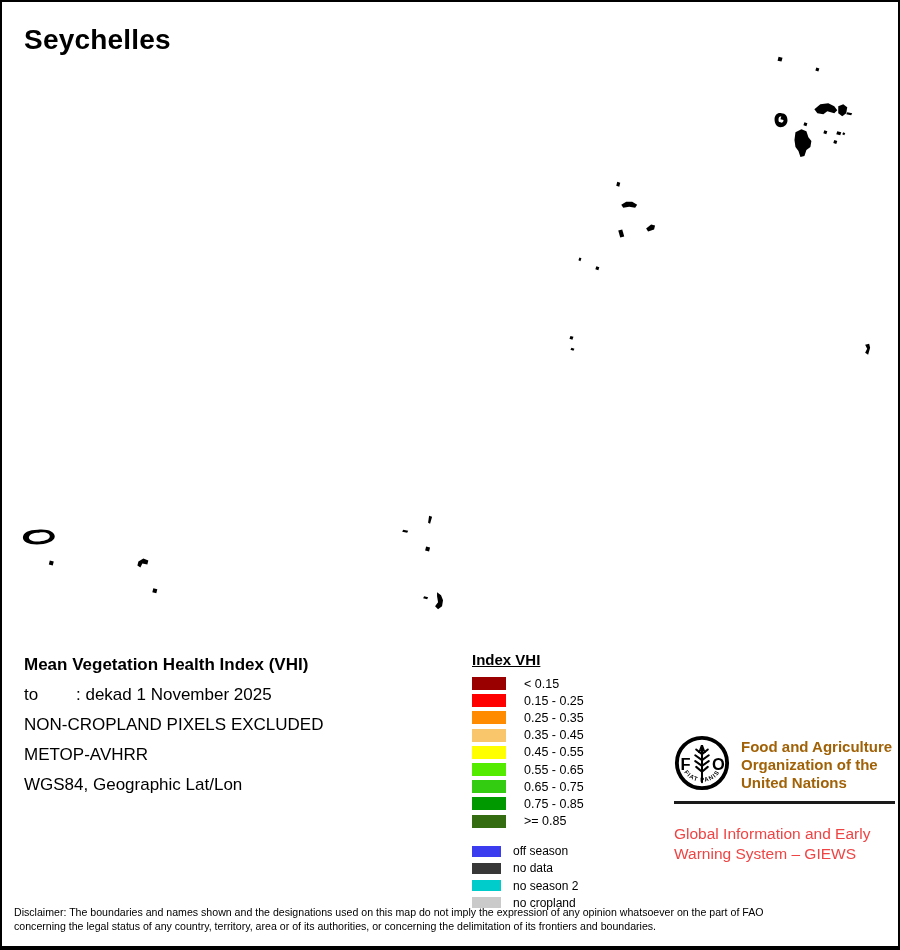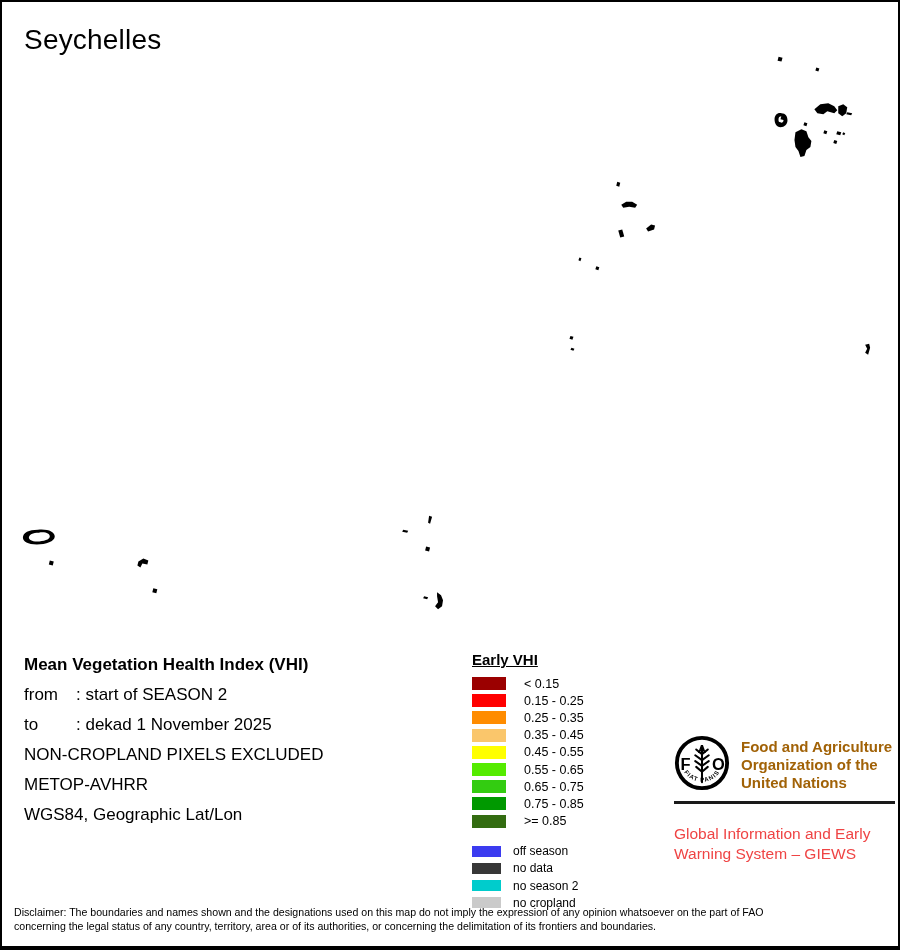--- a/index.html
+++ b/index.html
@@ -2,21 +2,21 @@
 <html><head>
 <meta charset="utf-8">
 <style>
   html,body{margin:0;padding:0;background:#fff;}
   .canvas{
     position:relative;width:900px;height:950px;box-sizing:border-box;
     background:#ffffff;border:2px solid #000;border-bottom-width:4px;
     font-family:"Liberation Sans",sans-serif;color:#000;overflow:hidden;
   }
   .page-title{
-    position:absolute;left:22px;top:22px;font-size:28px;font-weight:normal;
+    position:absolute;left:22px;top:22px;font-size:28px;font-weight:bold;
     letter-spacing:0.2px;
   }
   .islands-svg{position:absolute;left:0;top:0;}
   
   .info-block{position:absolute;left:22px;top:652px;width:420px;}
   .info-title{font-size:17px;font-weight:bold;height:30px;line-height:22px;}
   .info-line{font-size:17px;height:30px;line-height:22px;display:flex;}
   .info-label{display:inline-block;width:52px;}
   
   .legend{position:absolute;left:470px;top:649px;width:200px;}
@@ -73,41 +73,37 @@
       <path d="M403,531 l5,1 -1,2 -5,-1 z" fill="#000000"></path>
       <path d="M426,548 l4,1 -1,4 -4,-1 z" fill="#000000"></path>
       <path d="M424,598 l4,1 -1,2 -4,-1 z" fill="#000000"></path>
       <path d="M437,594 l4,3 2,5 -1,6 -4,3 -3,-3 3,-4 -1,-6 z" fill="#000000"></path>
     </svg>
 
   <div class="info-block">
     <div class="info-title">Mean Vegetation Health Index (VHI)</div>
     <div id="info-lines">
         <div class="info-line">
-          <span class="info-label">from</span>
-          <span>: start of SEASON 2</span>
-        </div>
-        <div class="info-line">
           <span class="info-label">to</span>
           <span>: dekad 1 November 2025</span>
         </div>
         <div class="info-line">
           <span>NON-CROPLAND PIXELS EXCLUDED</span>
         </div>
         <div class="info-line">
           <span>METOP-AVHRR</span>
         </div>
         <div class="info-line">
           <span>WGS84, Geographic Lat/Lon</span>
         </div>
       </div>
   </div>
 
   <div class="legend">
-    <div class="legend-title">Early VHI</div>
+    <div class="legend-title">Index VHI</div>
     <div id="legend-classes">
         <div class="legend-row">
           <div class="legend-swatch" style="background: rgb(155, 0, 0);"></div>
           <span class="legend-label">&lt; 0.15</span>
         </div>
         <div class="legend-row">
           <div class="legend-swatch" style="background: rgb(255, 0, 0);"></div>
           <span class="legend-label">0.15 - 0.25</span>
         </div>
         <div class="legend-row">

